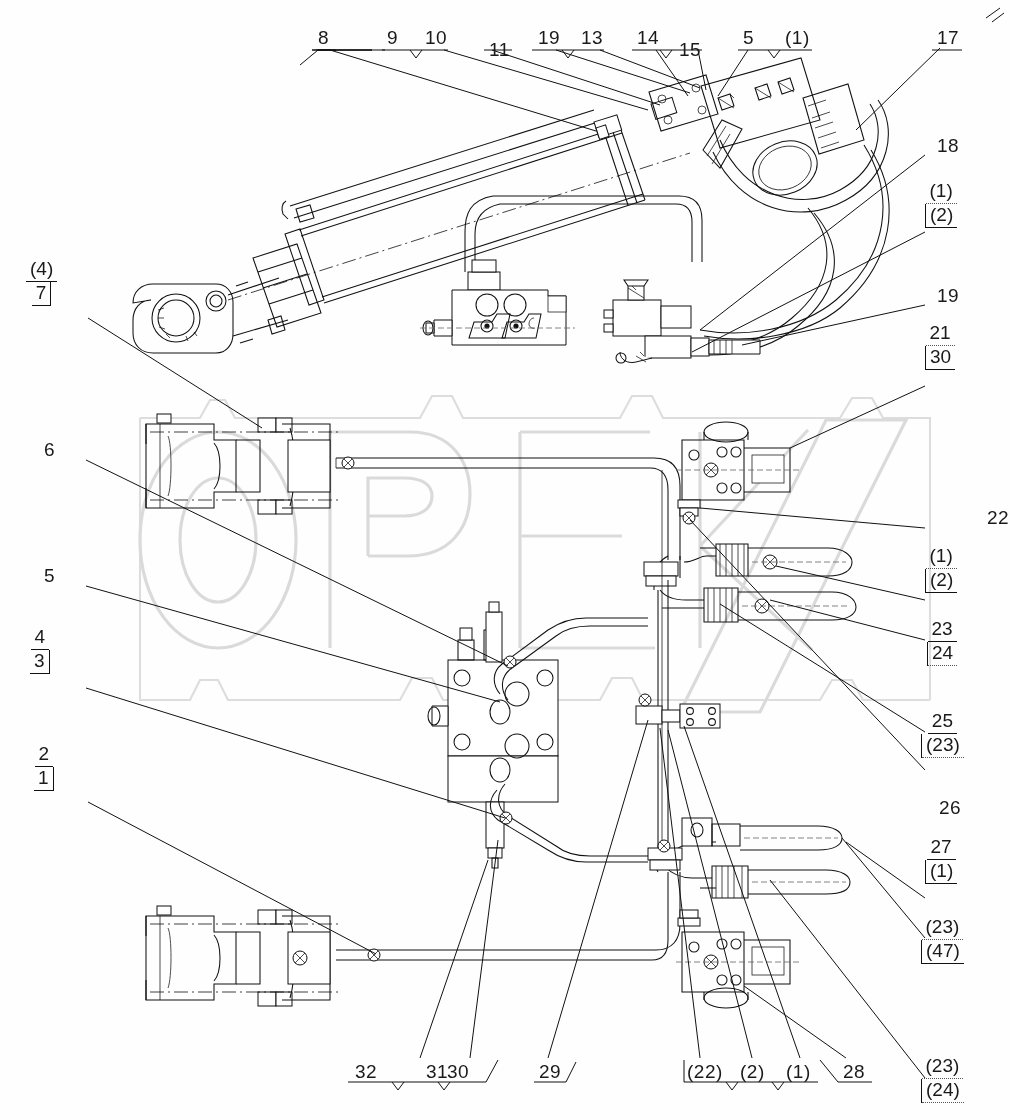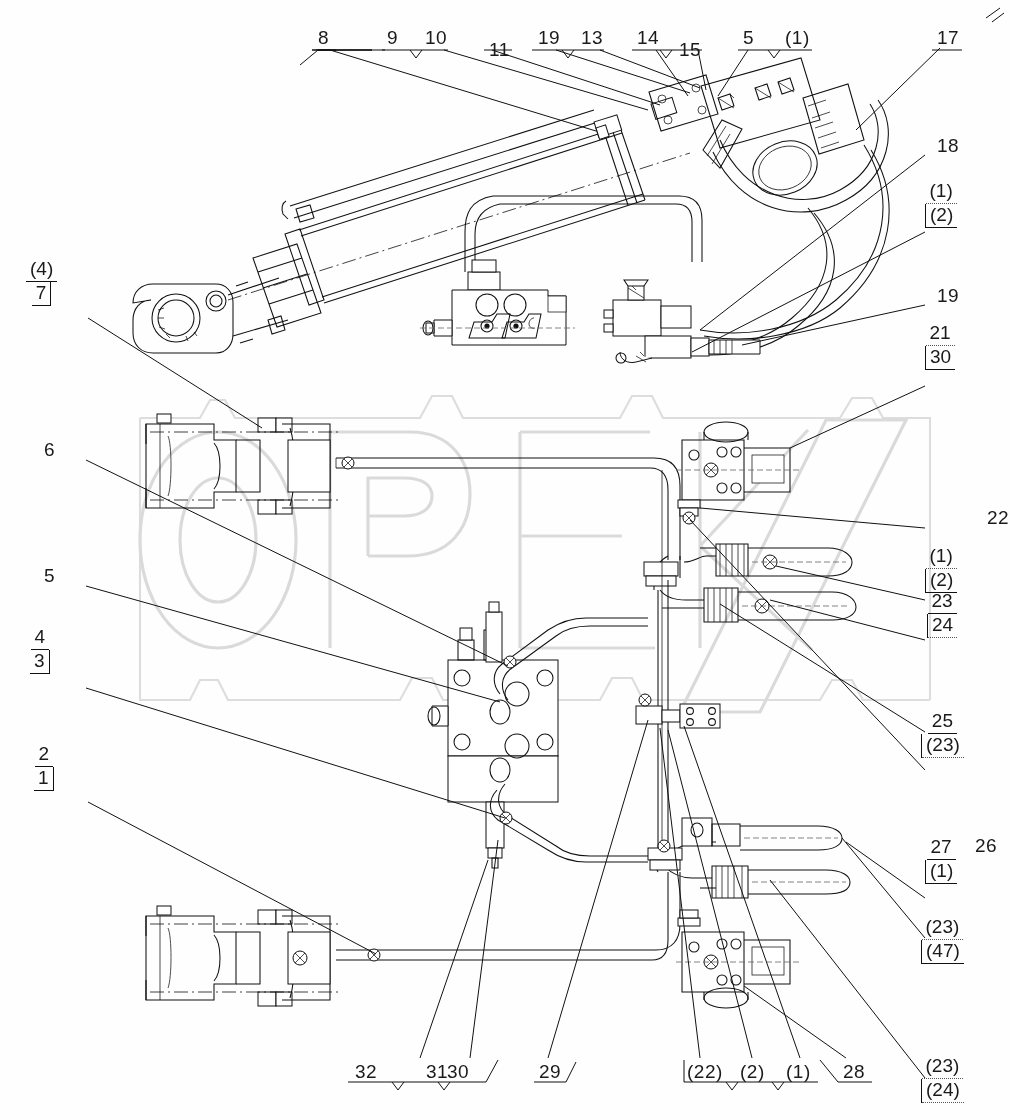--- a/index.html
+++ b/index.html
@@ -529,34 +529,34 @@
     </div>
   </div>
 
   <div class="lbl" style="left:939px;top:508px;margin-left:48px;">22</div>
   <div class="stack brk-l" style="left:925px;top:545px;">
     <div class="row uld">(1)</div>
     <div class="box">
       <div class="row ul">(2)</div>
     </div>
   </div>
-  <div class="stack brk-l" style="left:927px;top:590px;text-align:right;">
+  <div class="stack brk-l" style="left:927px;top:618px;text-align:right;">
     <div class="row ul">23</div>
     <div class="box">
       <div class="row uld">24</div>
     </div>
   </div>
   <div class="stack brk-l" style="left:921px;top:710px;">
     <div class="row ul">25</div>
     <div class="box">
       <div class="row uld">(23)</div>
     </div>
   </div>
 
-  <div class="lbl" style="left:939px;top:836px;margin-left:36px;">26</div>
+  <div class="lbl" style="left:939px;top:798px;">26</div>
   <div class="stack brk-l" style="left:925px;top:836px;">
     <div class="row ul">27</div>
     <div class="box">
       <div class="row ul">(1)</div>
     </div>
   </div>
   <div class="stack brk-l" style="left:921px;top:916px;">
     <div class="row uld">(23)</div>
     <div class="box">
       <div class="row ul">(47)</div>

